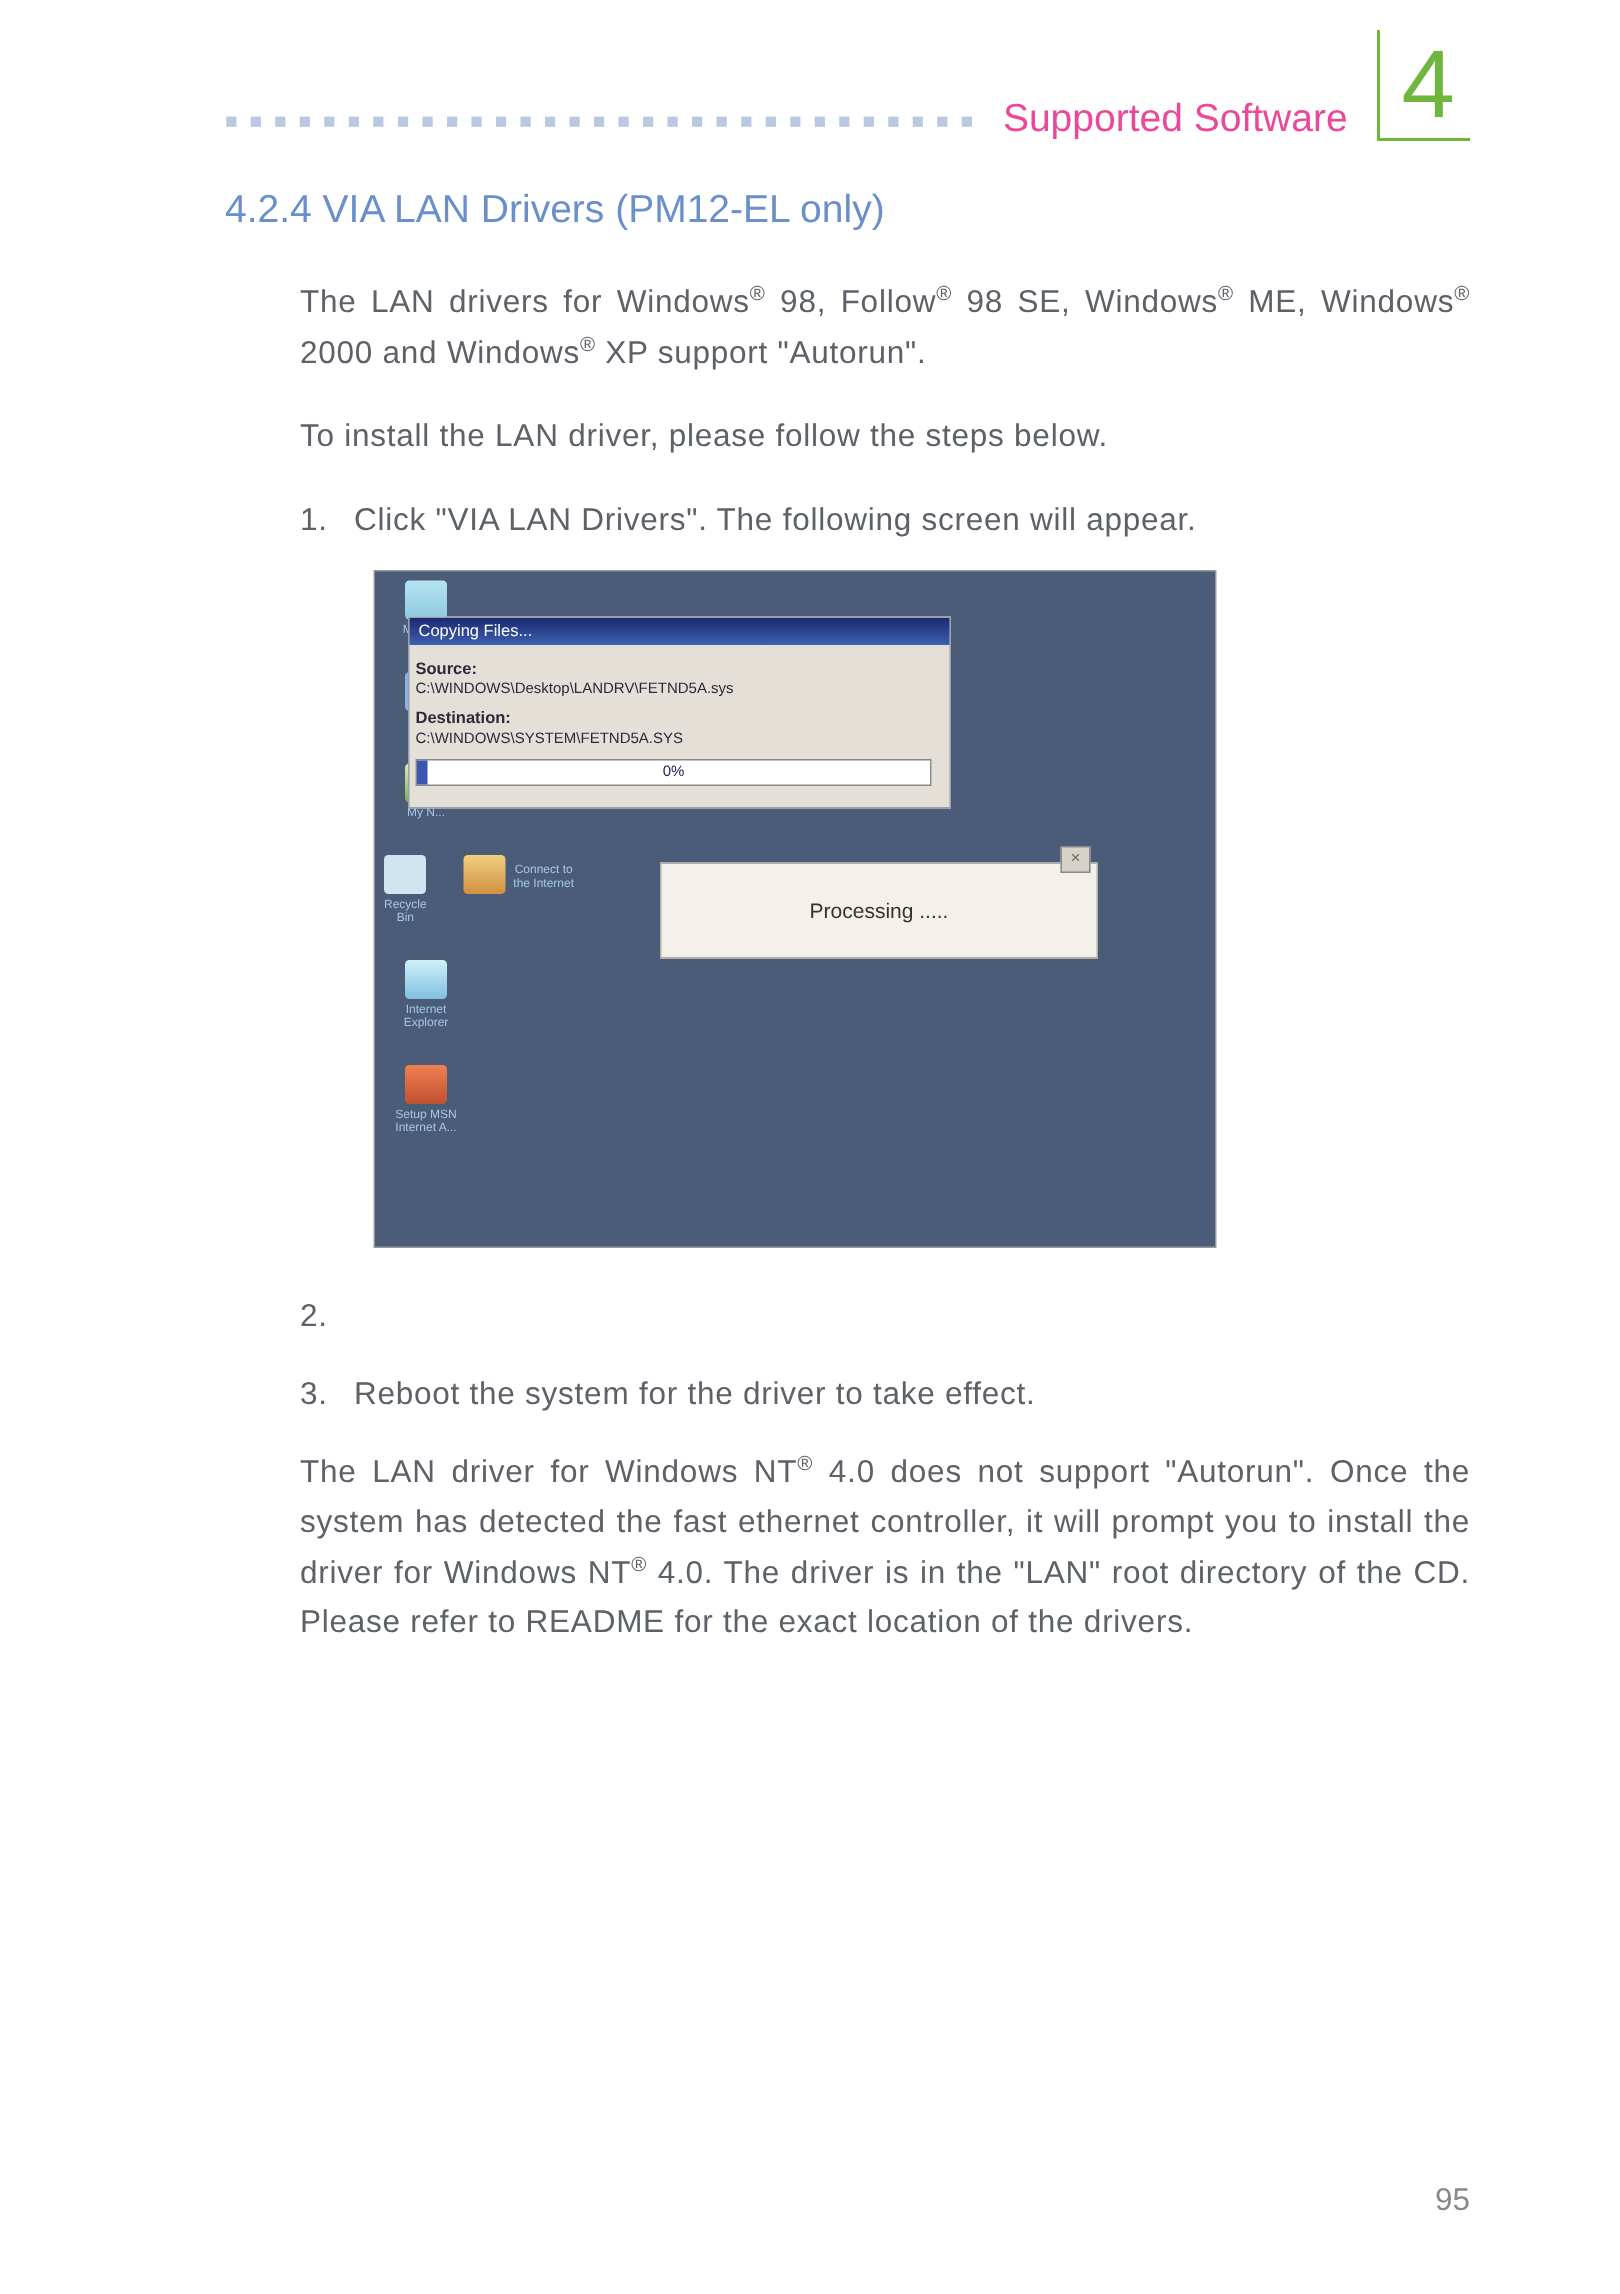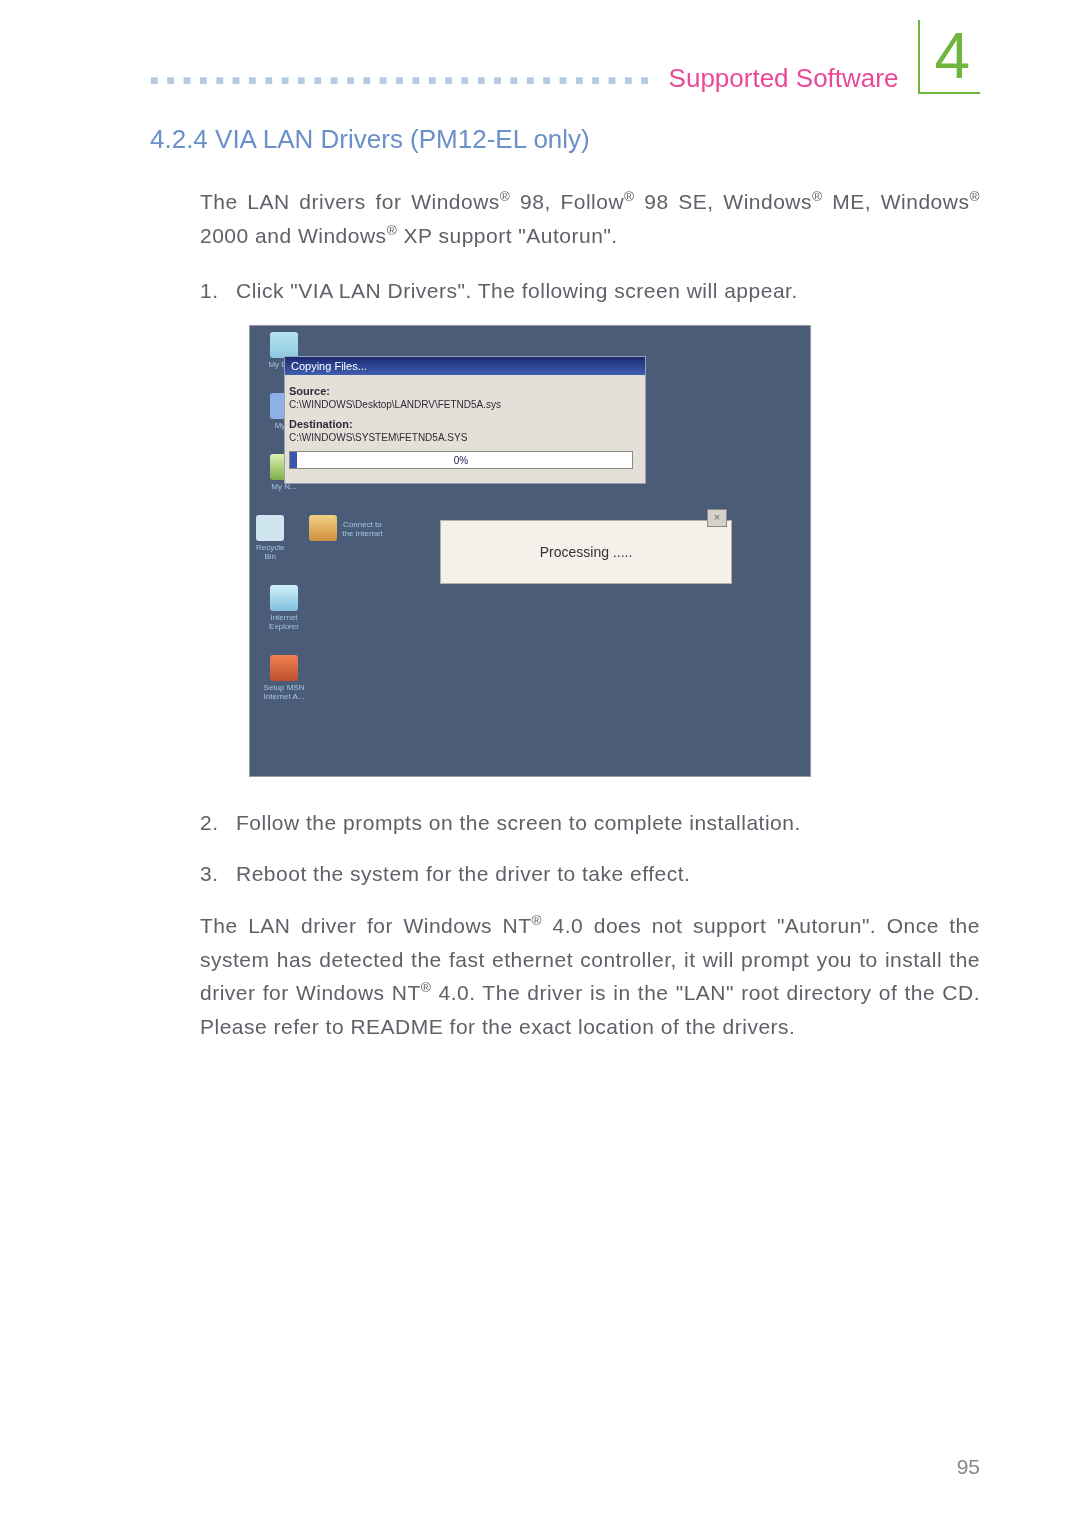--- a/index.html
+++ b/index.html
@@ -119,21 +119,21 @@
   }
   .ico-mydocs { background: linear-gradient(#b6e4f0,#8dc9e0); }
   .ico-mycomp { background: #8db0e6; }
   .ico-myplaces { background: linear-gradient(#e0f0b0,#7db048); }
   .ico-recycle { background: #cfe6f0; }
   .ico-connect { background: linear-gradient(#f0d080,#d09040); }
   .ico-ie { background: linear-gradient(#d0f0f9,#80c0e0); border-radius:50%; }
   .ico-msn { background: linear-gradient(#f08050,#c05030); }
   .dialog {
     position: absolute;
-    left: 34px;
+    left: 22px;
     top: 30px;
     width: 360px;
     background: #e4e0d8;
     border: 1px solid #9aa0b0;
   }
   .dialog-title {
     background: linear-gradient(#1a2a70, #3f5fb0);
     color: #fff;
     font-size: 11px;
     padding: 3px 6px;
@@ -216,20 +216,21 @@
   </div>
 
   <div class="section-title">4.2.4 VIA LAN Drivers (PM12-EL only)</div>
 
   <div class="body-indent">
 
     <p class="justify">
       <span>The LAN drivers for Windows</span><sup>®</sup><span> 98, Follow</span><sup>®</sup><span> 98 SE, Windows</span><sup>®</sup><span> ME, Windows</span><sup>®</sup><span> 2000 and Windows</span><sup>®</sup><span> XP support "Autorun".</span>
     </p>
 
+    <p>To install the LAN driver, please follow the steps below.</p>
 
     <div class="list-item">
       <span class="num">1.</span>
       <span>Click "VIA LAN Drivers". The following screen will appear.</span>
     </div>
 
     <div class="screenshot">
       <div class="desk-icons">
         <div class="desk-icon">
             <div class="ico ico-mydocs"></div>
@@ -278,21 +279,20 @@
       </div>
 
       <div class="subdialog">
         <div class="close">×</div>
         <span>Processing .....</span>
       </div>
     </div>
 
     <div class="list-item">
       <span class="num">2.</span>
-      <span>Follow the prompts on the screen to complete installation.</span>
     </div>
 
     <div class="list-item">
       <span class="num">3.</span>
       <span>Reboot the system for the driver to take effect.</span>
     </div>
 
     <p class="justify">
       <span>The LAN driver for Windows NT</span><sup>®</sup><span> 4.0 does not support "Autorun". Once the system has detected the fast ethernet controller, it will prompt you to install the driver for Windows NT</span><sup>®</sup><span> 4.0. The driver is in the "LAN" root directory of the CD. Please refer to README for the exact location of the drivers.</span>
     </p>

